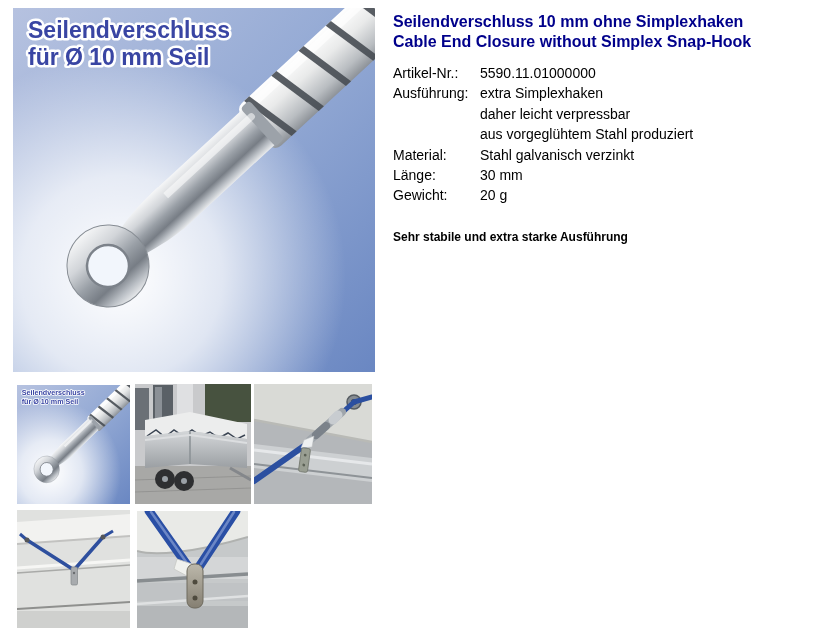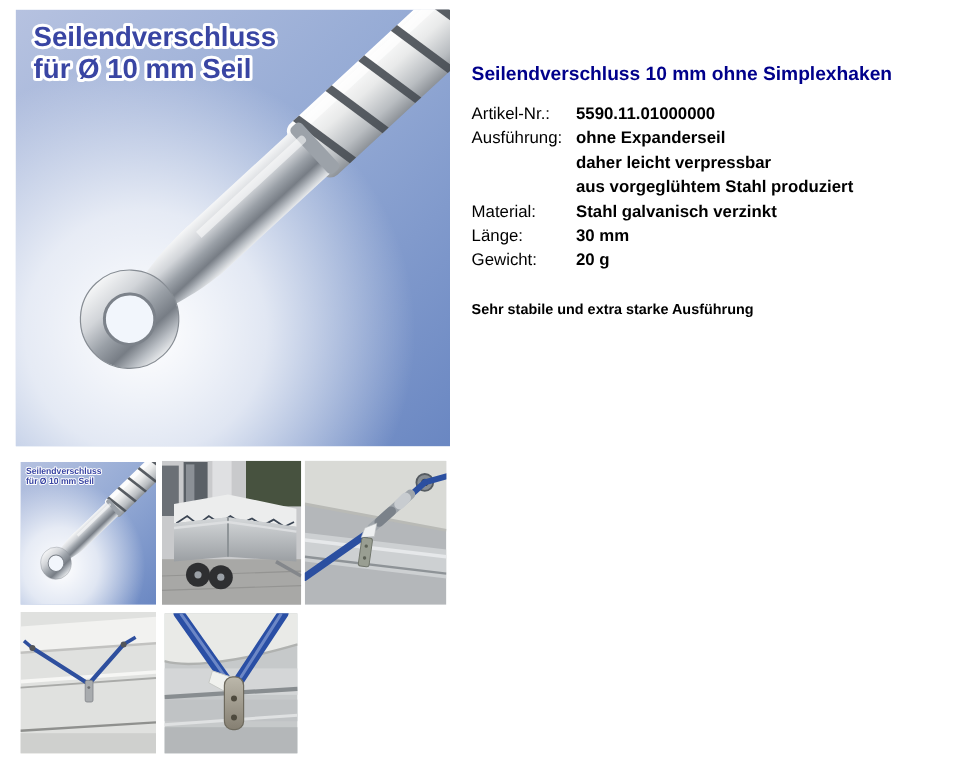--- a/index.html
+++ b/index.html
@@ -2,26 +2,26 @@
 <html><head>
 <meta charset="utf-8">
 <style>
   html,body { margin:0; padding:0; background:#ffffff; }
   body { font-family:"Liberation Sans", sans-serif; }
   .page { position:relative; width:815px; height:638px; background:#ffffff; overflow:hidden; }
 
   .main-image { position:absolute; left:13px; top:8px; width:362px; height:364px; }
   .main-image svg { display:block; width:100%; height:100%; }
 
-  .details { position:absolute; left:393px; top:12px; width:414px; color:#000;margin-top:41px; }
+  .details { position:absolute; left:393px; top:12px; width:414px; color:#000; }
   .title-line { font-size:16px; font-weight:bold; color:#00008b; line-height:20px; white-space:nowrap; }
   .specs { margin-top:11px; font-size:14px; line-height:20.4px; }
   .spec-row { display:flex; }
   .spec-label { flex:0 0 87px; width:87px; }
-  .spec-value { flex:1; white-space:nowrap;font-weight:bold; }
+  .spec-value { flex:1; white-space:nowrap; }
   .note { margin-top:24px; font-size:12px; font-weight:bold; white-space:nowrap; }
 
   .thumb { position:absolute; padding:0; margin:0; border:none; background:none; cursor:pointer; }
   .thumb svg { display:block; width:100%; height:100%; }
   .thumb-1 { left:17px;  top:385px; width:113px; height:119px; }
   .thumb-2 { left:135px; top:384px; width:116px; height:120px; }
   .thumb-3 { left:254px; top:384px; width:118px; height:120px; }
   .thumb-4 { left:17px;  top:510px; width:113px; height:118px; }
   .thumb-5 { left:137px; top:511px; width:111px; height:117px; }
 </style>
@@ -101,29 +101,30 @@
         <g font-weight="bold" font-size="23" fill="#3945a3" stroke="#ffffff" stroke-width="5" stroke-linejoin="round" paint-order="stroke">
           <text x="15" y="30">Seilendverschluss</text>
           <text x="15" y="57">für Ø 10 mm Seil</text>
         </g>
       </g>
     </svg>
   </div>
 
   <div class="details">
     <div class="title-line">Seilendverschluss 10 mm ohne Simplexhaken</div>
+    <div class="title-line">Cable End Closure without Simplex Snap-Hook</div>
 
     <div class="specs">
       <div class="spec-row">
         <span class="spec-label">Artikel-Nr.:</span>
         <span class="spec-value">5590.11.01000000</span>
       </div>
       <div class="spec-row">
         <span class="spec-label">Ausführung:</span>
-        <span class="spec-value">ohne Expanderseil</span>
+        <span class="spec-value">extra Simplexhaken</span>
       </div>
       <div class="spec-row">
         <span class="spec-label"></span>
         <span class="spec-value">daher leicht verpressbar</span>
       </div>
       <div class="spec-row">
         <span class="spec-label"></span>
         <span class="spec-value">aus vorgeglühtem Stahl produziert</span>
       </div>
       <div class="spec-row">

